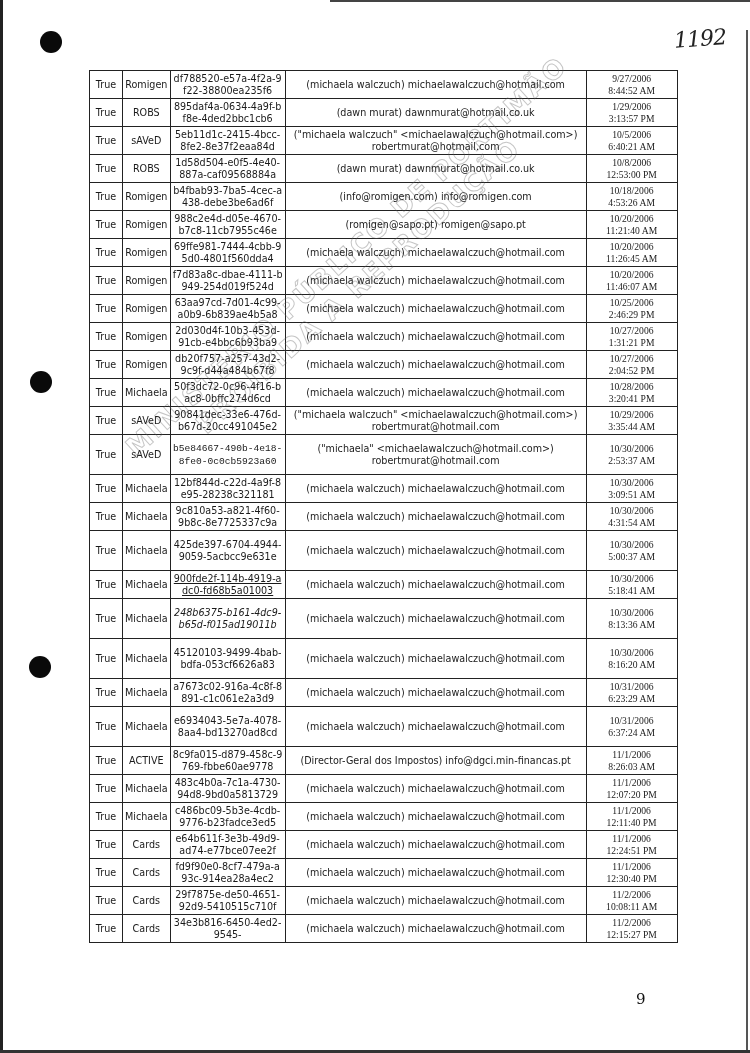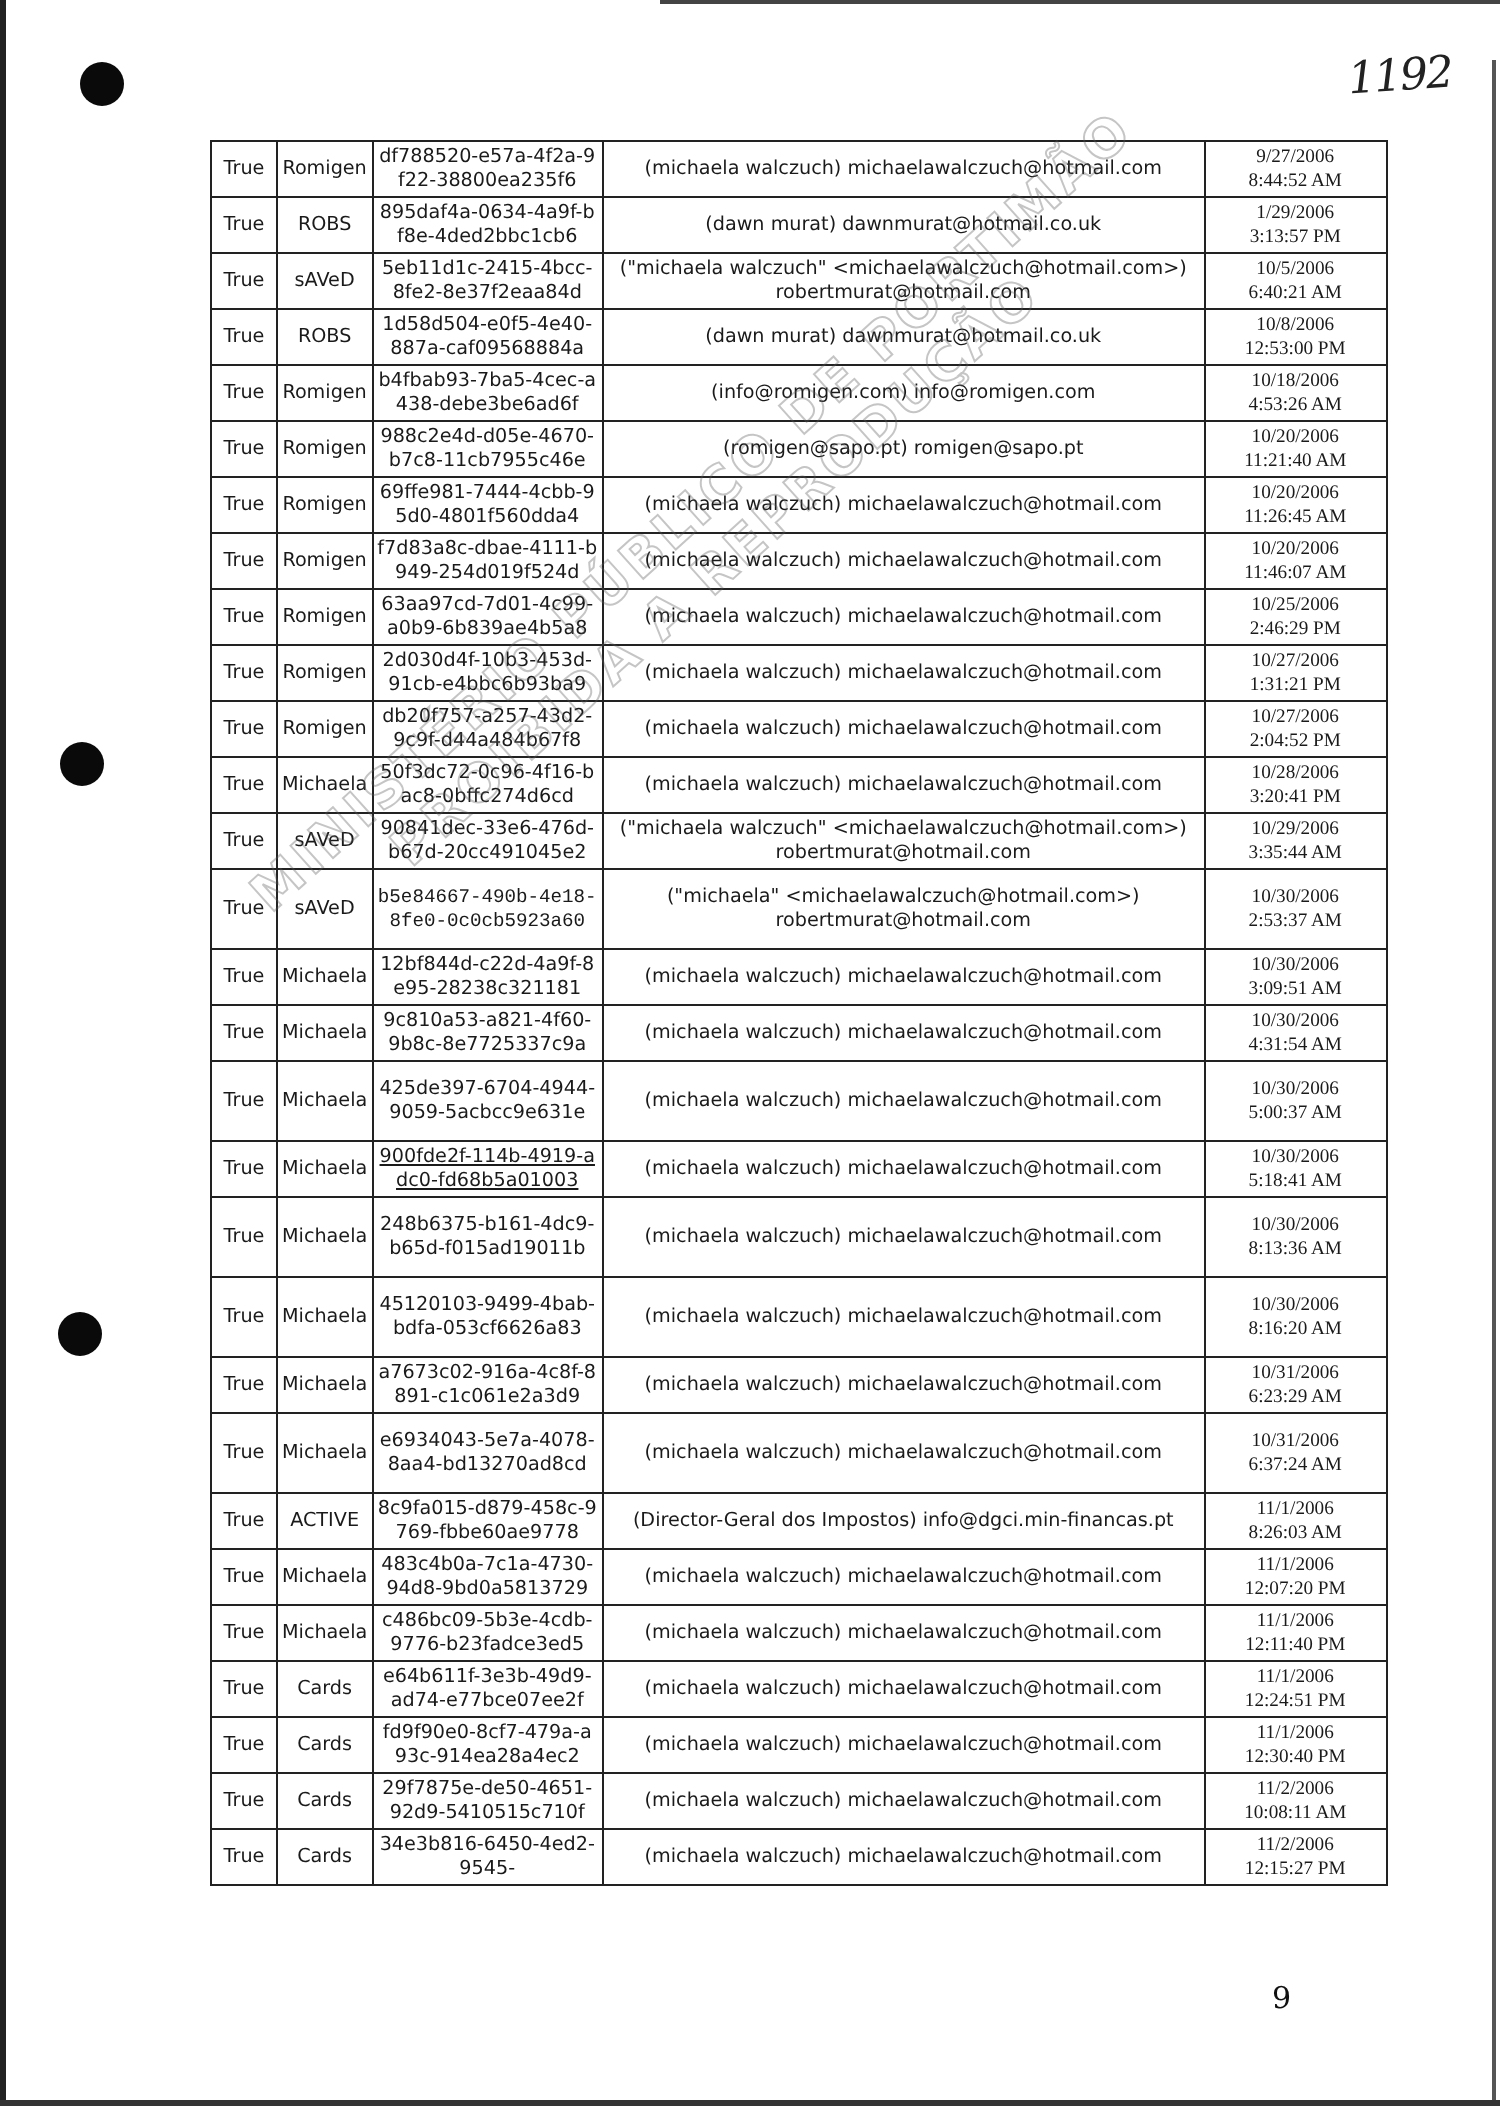--- a/index.html
+++ b/index.html
@@ -13,21 +13,21 @@
     .edge-top { position: absolute; left: 330px; top: 0; width: 420px; height: 2px; background: #444; }
     .hole { position: absolute; width: 22px; height: 22px; border-radius: 50%; background: #0a0a0a; }
     .hole.h1 { left: 40px; top: 31px; }
     .hole.h2 { left: 30px; top: 371px; }
     .hole.h3 { left: 29px; top: 656px; }
     .handnote {
       position: absolute; left: 674px; top: 26px; font-family: "DejaVu Serif", serif; font-style: italic;
       font-size: 22px; color: #222; letter-spacing: -1px; transform: rotate(-4deg);
     }
     table.records {
-      position: absolute; left: 105px; top: 70px; border-collapse: collapse;
+      position: absolute; left: 89px; top: 70px; border-collapse: collapse;
       font-size: 9.6px; color: #1a1a1a; line-height: 11.5px;
     }
     table.records td {
       border: 1px solid #222; text-align: center; vertical-align: middle; padding: 1px 2px;
     }
     td.c-flag { width: 28px; }
     td.c-folder { width: 41px; }
     td.c-id { width: 110px; }
     td.c-from { width: 284px; }
     td.c-date { width: 86px; font-family: Liberation Serif, serif; }
@@ -235,21 +235,21 @@
         <td class="c-id"><span style="word-break: break-all; text-decoration: underline;">900fde2f-114b-4919-adc0-fd68b5a01003</span></td>
         <td class="c-from">(michaela walczuch) michaelawalczuch@hotmail.com</td>
         <td class="c-date">
           <div>10/30/2006</div>
           <div>5:18:41 AM</div>
         </td>
       </tr>
       <tr class="h3">
         <td class="c-flag">True</td>
         <td class="c-folder">Michaela</td>
-        <td class="c-id"><span style="word-break: break-all;">248b6375-b161-4dc9-b65d-f015ad19011b</span></td>
+        <td class="c-id"><span style="word-break: break-all; font-style: italic;">248b6375-b161-4dc9-b65d-f015ad19011b</span></td>
         <td class="c-from">(michaela walczuch) michaelawalczuch@hotmail.com</td>
         <td class="c-date">
           <div>10/30/2006</div>
           <div>8:13:36 AM</div>
         </td>
       </tr>
       <tr class="h3">
         <td class="c-flag">True</td>
         <td class="c-folder">Michaela</td>
         <td class="c-id"><span style="word-break: break-all;">45120103-9499-4bab-bdfa-053cf6626a83</span></td>

